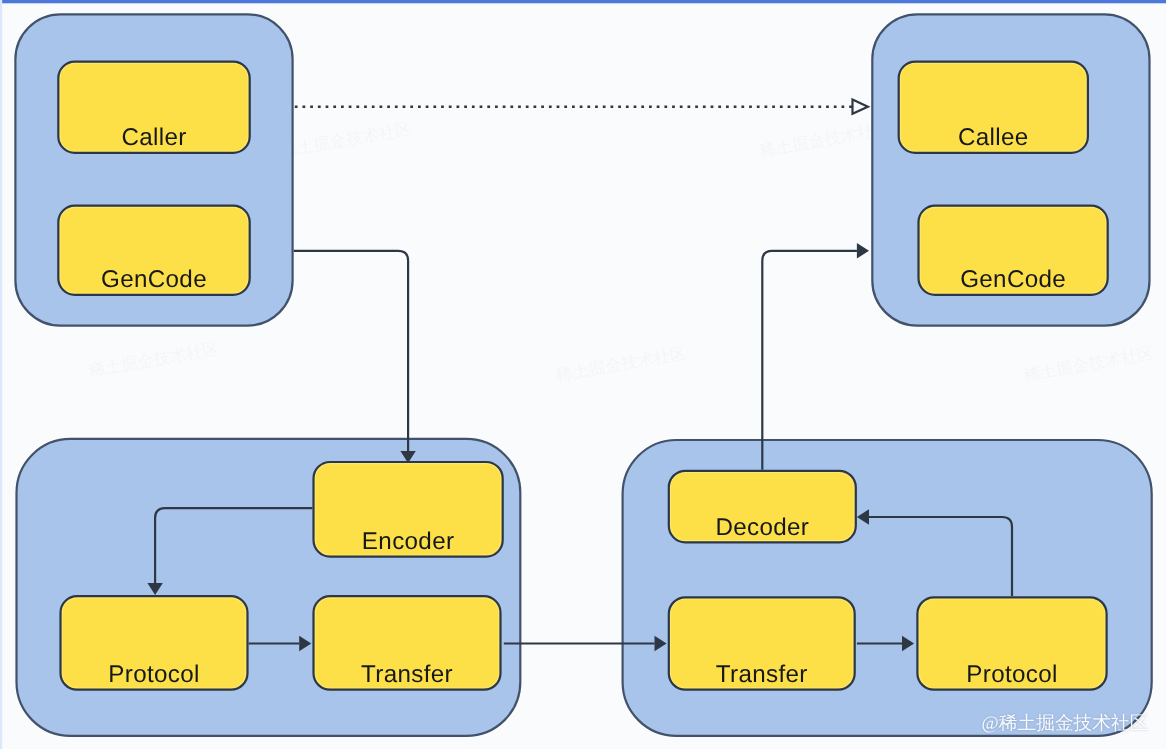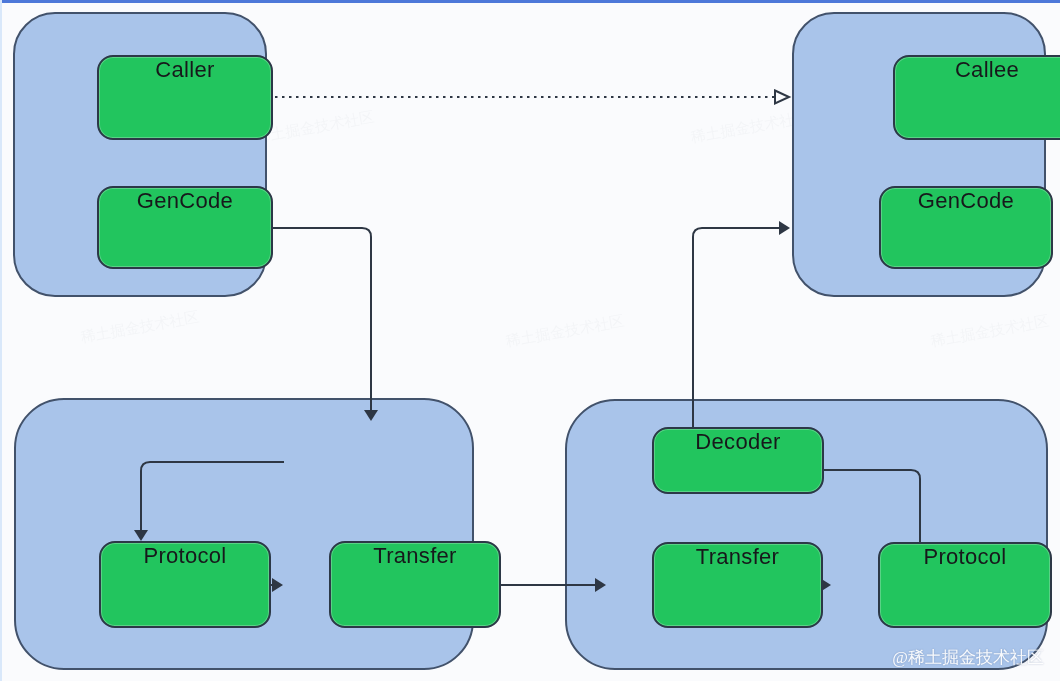--- a/index.html
+++ b/index.html
@@ -13,24 +13,23 @@
 
   .group {
     position:absolute; box-sizing:border-box;
     background:#a9c4ea; border:2px solid #42526b;
   }
   .group-small { border-radius:42px; }
   .group-big   { border-radius:50px; }
 
   .node {
     position:absolute; box-sizing:border-box;
-    background:#22c55e; border:2px solid #2c3847; border-radius:16px;
-    display:flex; align-items:flex-start; justify-content:center;
+    background:#fde047; border:2px solid #2c3847; border-radius:16px;
+    display:flex; align-items:flex-end; justify-content:center;
     box-shadow:0 0 0 1px rgba(255,255,255,0.25) inset;
-    margin-left:45px;
   }
   .node-label {
     font-size:22px; font-weight:500; color:#17181b; letter-spacing:0.3px;
   }
 
   .edges { position:absolute; left:0; top:0; pointer-events:none; }
 
   .watermark {
     position:absolute; right:16px; bottom:12px;
     color:#ffffff; opacity:0.93; font-size:17px;
@@ -89,27 +88,30 @@
     <polygon points="779,221 790,228 779,235" fill="#2e3744"></polygon>
   </svg>
 
   <div class="node" style="left:52px;  top:55px;  width:176px; height:85px;">
     <span class="node-label">Caller</span>
   </div>
   <div class="node" style="left:52px;  top:186px; width:176px; height:83px;">
     <span class="node-label">GenCode</span>
   </div>
 
-  <div class="node" style="left:848px; top:55px;  width:188px; height:85px;">
+  <div class="node" style="left:816px; top:55px;  width:174px; height:85px;">
     <span class="node-label">Callee</span>
   </div>
   <div class="node" style="left:834px; top:186px; width:174px; height:83px;">
     <span class="node-label">GenCode</span>
   </div>
 
+  <div class="node" style="left:284px; top:419px; width:174px; height:88px;">
+    <span class="node-label">Encoder</span>
+  </div>
   <div class="node" style="left:54px;  top:541px; width:172px; height:87px;">
     <span class="node-label">Protocol</span>
   </div>
   <div class="node" style="left:284px; top:541px; width:172px; height:87px;">
     <span class="node-label">Transfer</span>
   </div>
 
   <div class="node" style="left:607px; top:427px; width:172px; height:67px;">
     <span class="node-label">Decoder</span>
   </div>

